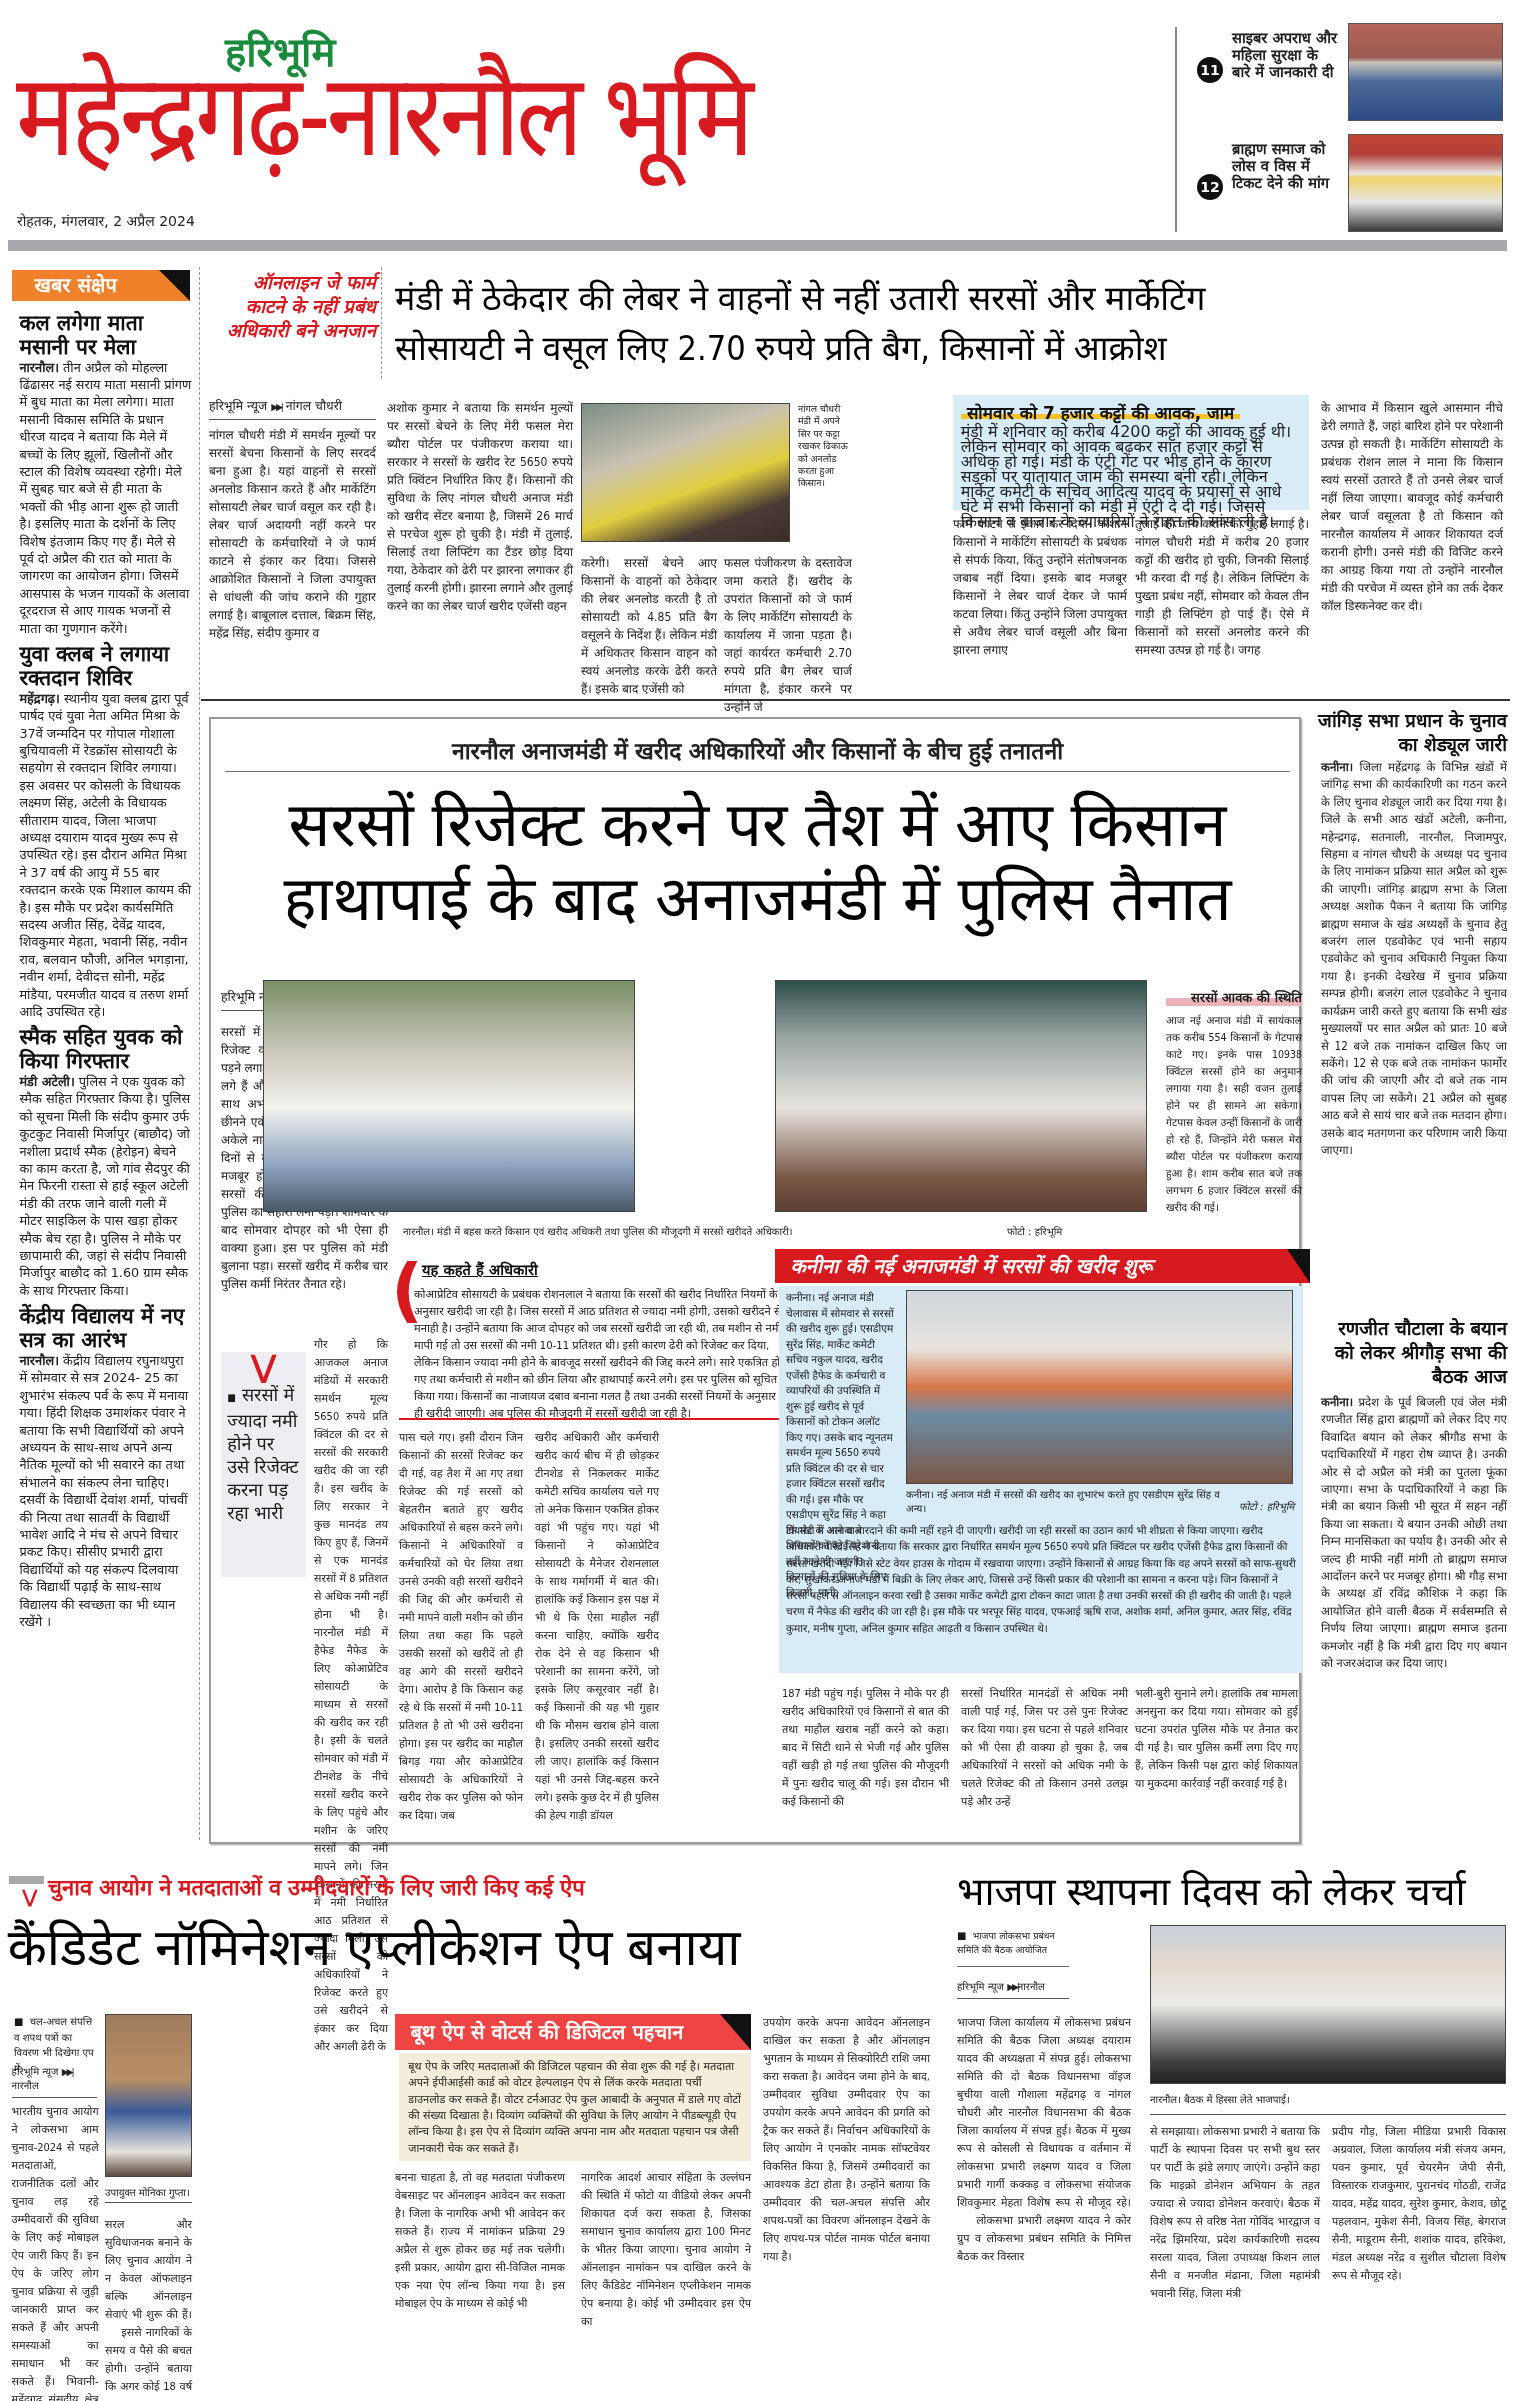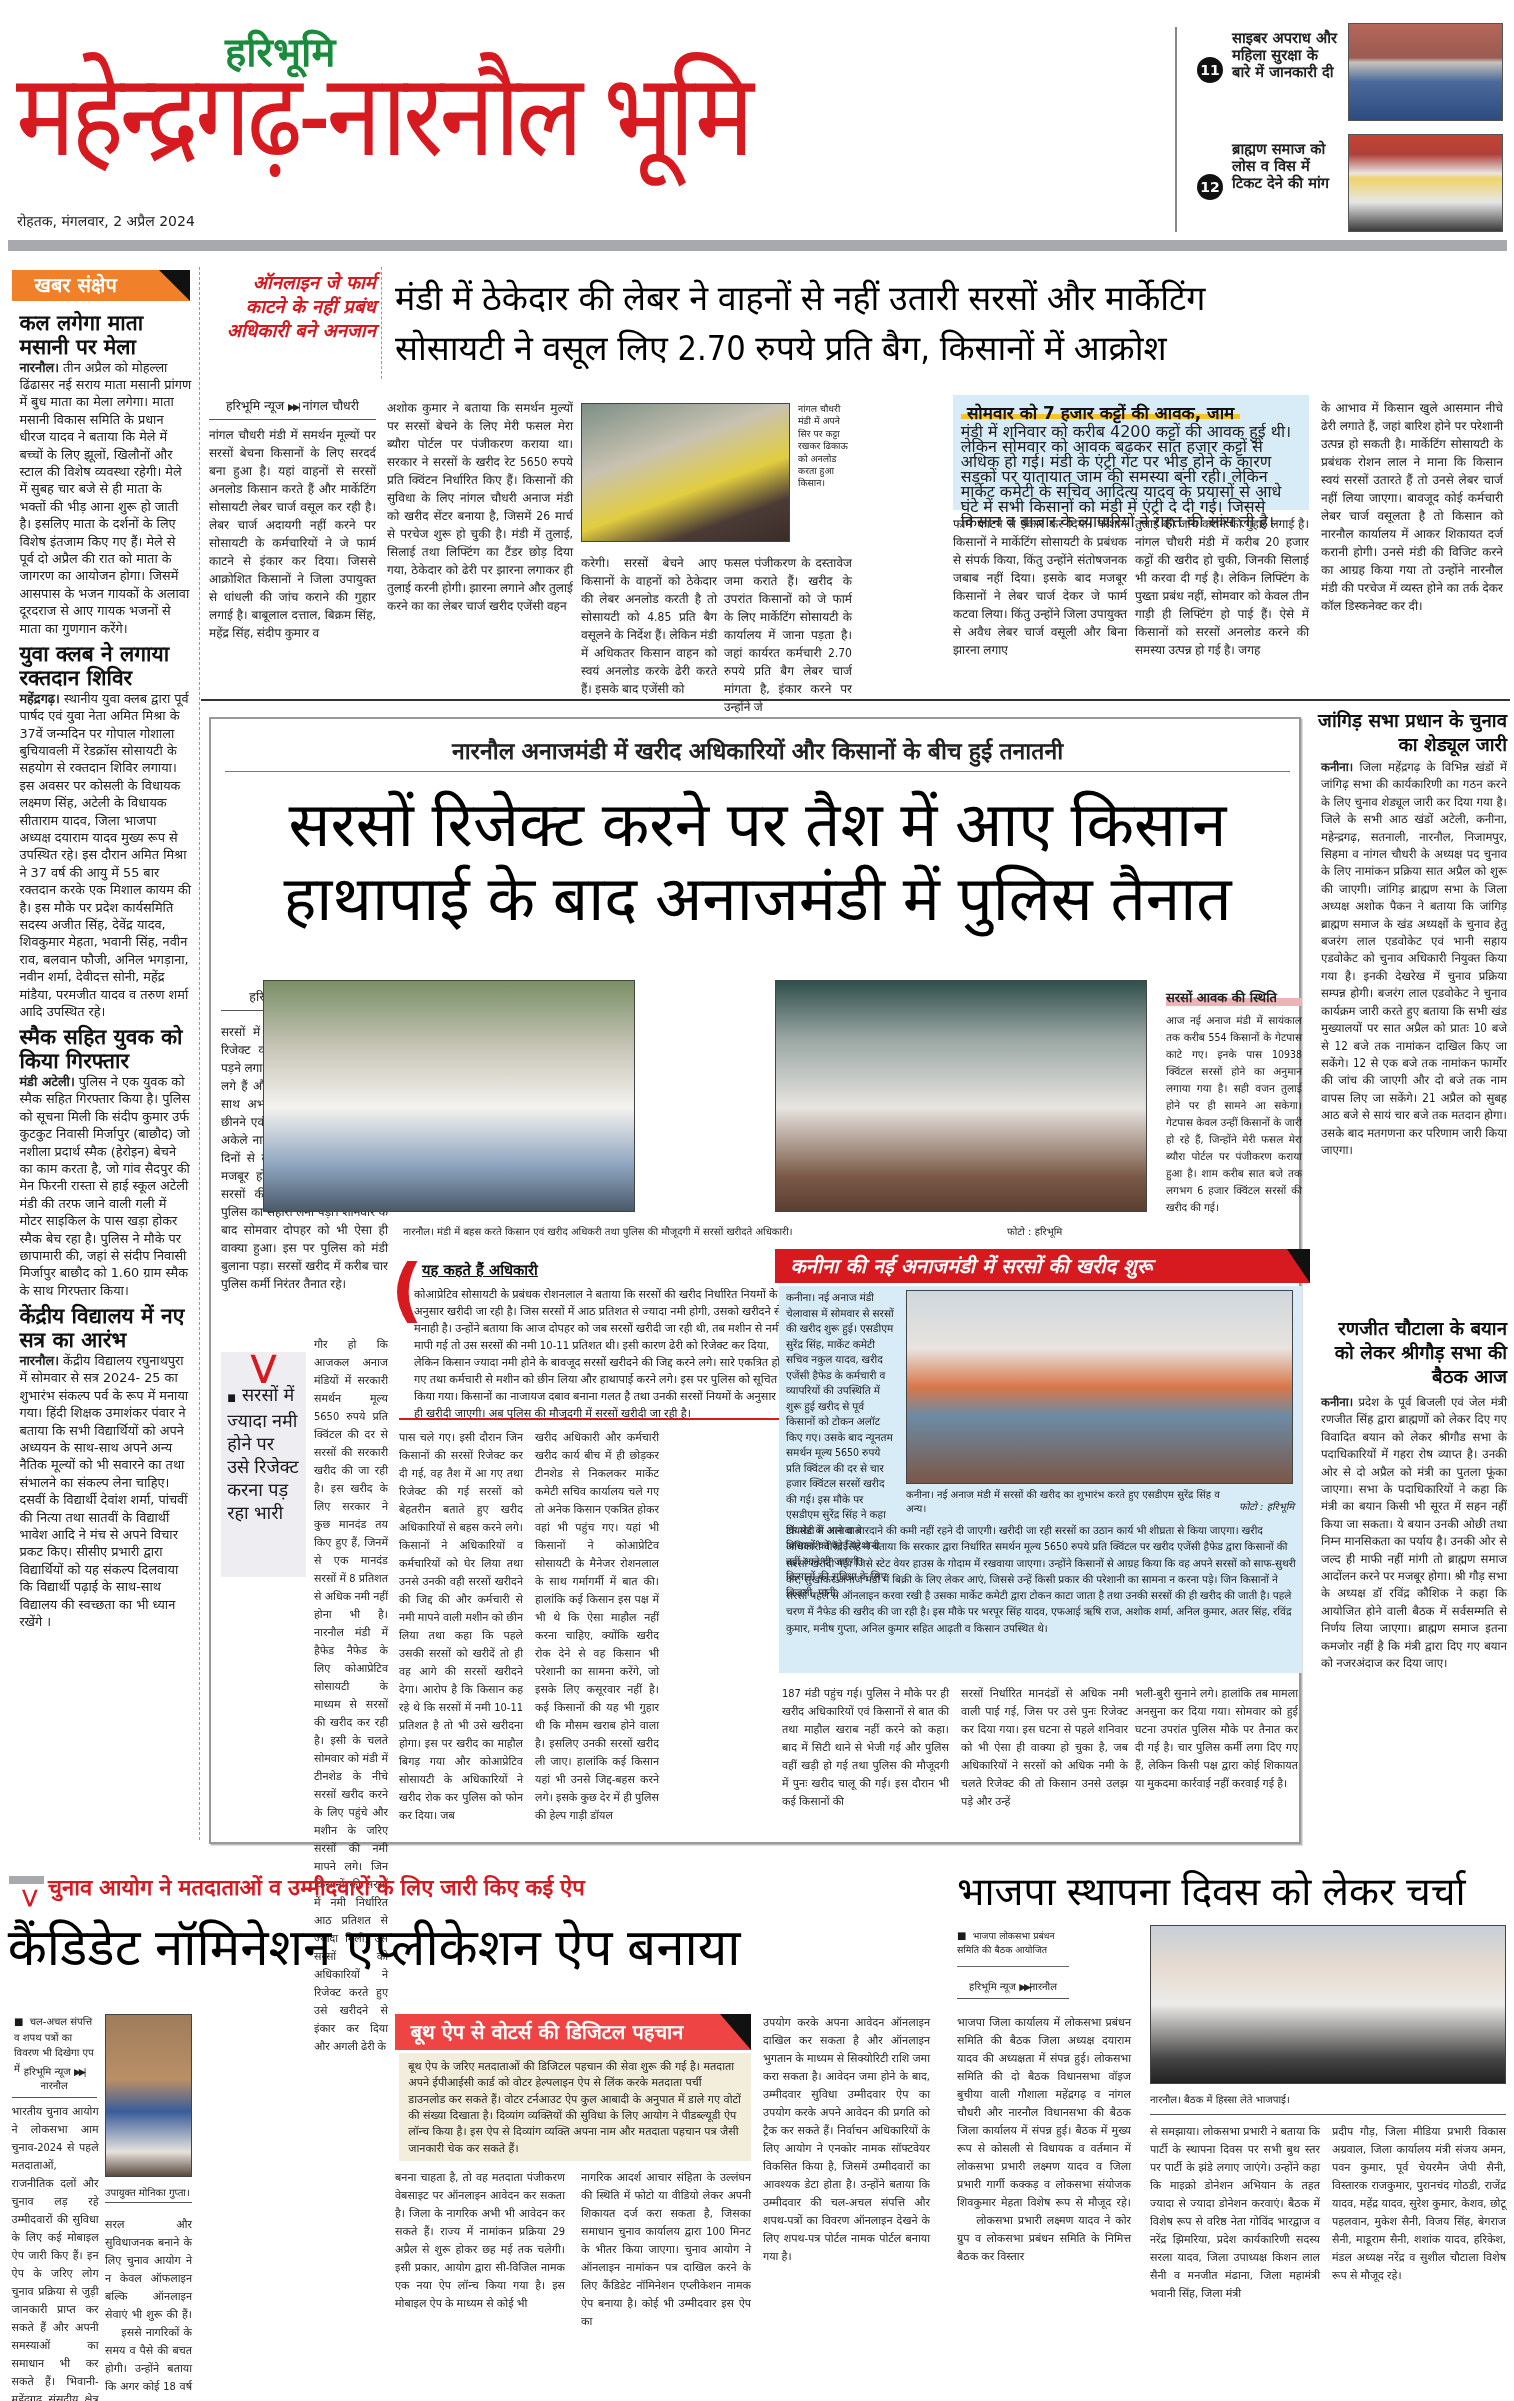--- a/index.html
+++ b/index.html
@@ -21,21 +21,21 @@
 .photo-kanina{background:linear-gradient(180deg,#cfd7dc 0%,#e8e3df 30%,#d8774a 50%,#6c8ba5 65%,#7b5747 100%)}
 .photo-dc{background:linear-gradient(180deg,#a07c5c 0%,#b98f66 40%,#3a5c9b 60%,#e6e2dd 85%,#5a4a3f 100%)}
 .photo-bjp{background:linear-gradient(180deg,#c8cfd8 0%,#e5dad0 25%,#ecebe8 50%,#444 85%,#222 100%)}
 .photo-cap{font-size:10px;color:#222}
 .sidebar-tag{left:11.6px;top:270px;width:178px;height:31px;background:#f0802a;color:#fff;font-weight:bold;font-size:20px;padding-left:23px;line-height:31px}
 .sidebar-tag:after{content:"";position:absolute;right:0;top:0;border-top:31px solid #111;border-left:31px solid transparent}
 .brief h3{font-size:21px;font-weight:bold;line-height:24px;color:#111;margin-top:4.6px}
 .brief p{font-size:12.8px;line-height:17.4px;color:#222}
 .brief b{font-weight:bold}
 .col-text{font-size:12px;line-height:18px;text-align:justify;color:#222;font-family:"DejaVu Sans Condensed","DejaVu Sans",sans-serif}
-.byline{font-size:12.4px;border-bottom:1.5px solid #555;padding-bottom:4.6px;text-align:center;color:#222}
+.byline{font-size:12.4px;border-bottom:1.5px solid #555;padding-bottom:4.6px;text-align:left;color:#222}
 .byline .arr{font-size:9.3px;letter-spacing:-2.3px}
 .vline{border-left:0.8px dashed #999}
 .hl-dark{font-weight:normal;color:#000000;font-family:"DejaVu Sans Condensed","DejaVu Sans",sans-serif;white-space:nowrap}
 .kicker-red{color:#d71920;font-style:italic;font-weight:bold;text-align:right;font-size:18.6px;line-height:24px}
 .box-blue{background:#d8ecf8}
 .box-blue h4{font-size:17px;font-weight:bold;color:#111;background:linear-gradient(180deg,transparent 55%,#f7c325 55%,#f7c325 80%,transparent 80%);display:inline-block;padding:0 6.2px}
 .box-blue p{font-size:16px;line-height:15px;color:#222}
 .frame{border:2.3px solid #999;box-shadow:1.5px 1.5px 0 #bbb}
 .red-banner{background:#d71920;color:#fff;font-weight:bold;font-style:italic;font-size:20px;line-height:34px;padding-left:15.5px}
 .red-banner:after{content:"";position:absolute;right:0;top:0;border-top:34px solid #111;border-left:23px solid transparent}
@@ -128,21 +128,21 @@
 </div>
 <div class="abs col-text" style="left:314px;top:1336px;width:74px;font-size:11px">गौर हो कि आजकल अनाज मंडियों में सरकारी समर्थन मूल्य 5650 रुपये प्रति क्विंटल की दर से सरसों की सरकारी खरीद की जा रही है। इस खरीद के लिए सरकार ने कुछ मानदंड तय किए हुए हैं, जिनमें से एक मानदंड सरसों में 8 प्रतिशत से अधिक नमी नहीं होना भी है। नारनौल मंडी में हैफेड नैफेड के लिए कोआप्रेटिव सोसायटी के माध्यम से सरसों की खरीद कर रही है। इसी के चलते सोमवार को मंडी में टीनशेड के नीचे सरसों खरीद करने के लिए पहुंचे और मशीन के जरिए सरसों की नमी मापने लगे। जिन किसानों की सरसों में नमी निर्धारित आठ प्रतिशत से ज्यादा मिली, उस सरसों को अधिकारियों ने रिजेक्ट करते हुए उसे खरीदने से इंकार कर दिया और अगली ढेरी के</div>
 
 <div class="abs photo-crowd1" style="left:263px;top:980px;width:372px;height:232px;border:0.8px solid #444"></div>
 <div class="abs photo-crowd2" style="left:395px;top:980px;width:0;height:0"></div>
 <div class="abs photo-crowd2" style="left:775px;top:980px;width:372px;height:232px;border:0.8px solid #444"></div>
 <div class="abs photo-cap" style="left:403px;top:1224px;width:558px">नारनौल। मंडी में बहस करते किसान एवं खरीद अधिकरी तथा पुलिस की मौजूदगी में सरसों खरीदते अधिकारी।</div>
 <div class="abs photo-cap" style="left:1007px;top:1224px;width:70px">फोटो : हरिभूमि</div>
 
 <div class="abs" style="left:1166px;top:988px;width:136px">
-  <div style="font-size:13px;font-weight:bold;text-align:left;color:#222;background:linear-gradient(180deg,transparent 55%,#eab4b9 55%)">सरसों आवक की स्थिति</div>
+  <div style="font-size:13px;font-weight:bold;text-align:right;color:#222;background:linear-gradient(180deg,transparent 55%,#eab4b9 55%)">सरसों आवक की स्थिति</div>
   <div class="col-text" style="font-size:10.5px;line-height:17px;margin-top:6.2px">आज नई अनाज मंडी में सायंकाल तक करीब 554 किसानों के गेटपास काटे गए। इनके पास 10938 क्विंटल सरसों होने का अनुमान लगाया गया है। सही वजन तुलाई होने पर ही सामने आ सकेगा। गेटपास केवल उन्हीं किसानों के जारी हो रहे हैं, जिन्होंने मेरी फसल मेरा ब्यौरा पोर्टल पर पंजीकरण कराया हुआ है। शाम करीब सात बजे तक लगभग 6 हजार क्विंटल सरसों की खरीद की गई।</div>
 </div>
 
 <div class="abs quote-mark" style="left:391px;top:1255px">(</div>
 <div class="abs" style="left:422px;top:1259px;width:217px;font-size:14.7px;font-weight:bold;text-decoration:underline;color:#111">यह कहते हैं अधिकारी</div>
 <div class="abs col-text" style="left:414px;top:1286px;width:372px;font-size:11.2px;line-height:17px;text-align:left">कोआप्रेटिव सोसायटी के प्रबंधक रोशनलाल ने बताया कि सरसों की खरीद निर्धारित नियमों के अनुसार खरीदी जा रही है। जिस सरसों में आठ प्रतिशत से ज्यादा नमी होगी, उसको खरीदने से मनाही है। उन्होंने बताया कि आज दोपहर को जब सरसों खरीदी जा रही थी, तब मशीन से नमी मापी गई तो उस सरसों की नमी 10-11 प्रतिशत थी। इसी कारण ढेरी को रिजेक्ट कर दिया, लेकिन किसान ज्यादा नमी होने के बावजूद सरसों खरीदने की जिद्द करने लगे। सारे एकत्रित हो गए तथा कर्मचारी से मशीन को छीन लिया और हाथापाई करने लगे। इस पर पुलिस को सूचित किया गया। किसानों का नाजायज दबाव बनाना गलत है तथा उनकी सरसों नियमों के अनुसार ही खरीदी जाएगी। अब पुलिस की मौजूदगी में सरसों खरीदी जा रही है।</div>
 <div class="abs underline-red" style="left:399px;top:1418px;width:387px"></div>
 
 <div class="abs col-text" style="left:399px;top:1429px;width:124px;font-size:11px">पास चले गए। इसी दौरान जिन किसानों की सरसों रिजेक्ट कर दी गई, वह तैश में आ गए तथा रिजेक्ट की गई सरसों को बेहतरीन बताते हुए खरीद अधिकारियों से बहस करने लगे। किसानों ने अधिकारियों व कर्मचारियों को घेर लिया तथा उनसे उनकी वही सरसों खरीदने की जिद्द की और कर्मचारी से नमी मापने वाली मशीन को छीन लिया तथा कहा कि पहले उसकी सरसों को खरीदें तो ही वह आगे की सरसों खरीदने देगा। आरोप है कि किसान कह रहे थे कि सरसों में नमी 10-11 प्रतिशत है तो भी उसे खरीदना होगा। इस पर खरीद का माहौल बिगड़ गया और कोआप्रेटिव सोसायटी के अधिकारियों ने खरीद रोक कर पुलिस को फोन कर दिया। जब</div>
 <div class="abs col-text" style="left:535px;top:1429px;width:124px;font-size:11px">खरीद अधिकारी और कर्मचारी खरीद कार्य बीच में ही छोड़कर टीनशेड से निकलकर मार्केट कमेटी सचिव कार्यालय चले गए तो अनेक किसान एकत्रित होकर वहां भी पहुंच गए। यहां भी किसानों ने कोआप्रेटिव सोसायटी के मैनेजर रोशनलाल के साथ गर्मागर्मी में बात की। हालांकि कई किसान इस पक्ष में भी थे कि ऐसा माहौल नहीं करना चाहिए, क्योंकि खरीद रोक देने से वह किसान भी परेशानी का सामना करेंगे, जो इसके लिए कसूरवार नहीं है। कई किसानों की यह भी गुहार थी कि मौसम खराब होने वाला है। इसलिए उनकी सरसों खरीद ली जाए। हालांकि कई किसान यहां भी उनसे जिद्द-बहस करने लगे। इसके कुछ देर में ही पुलिस की हेल्प गाड़ी डॉयल</div>

